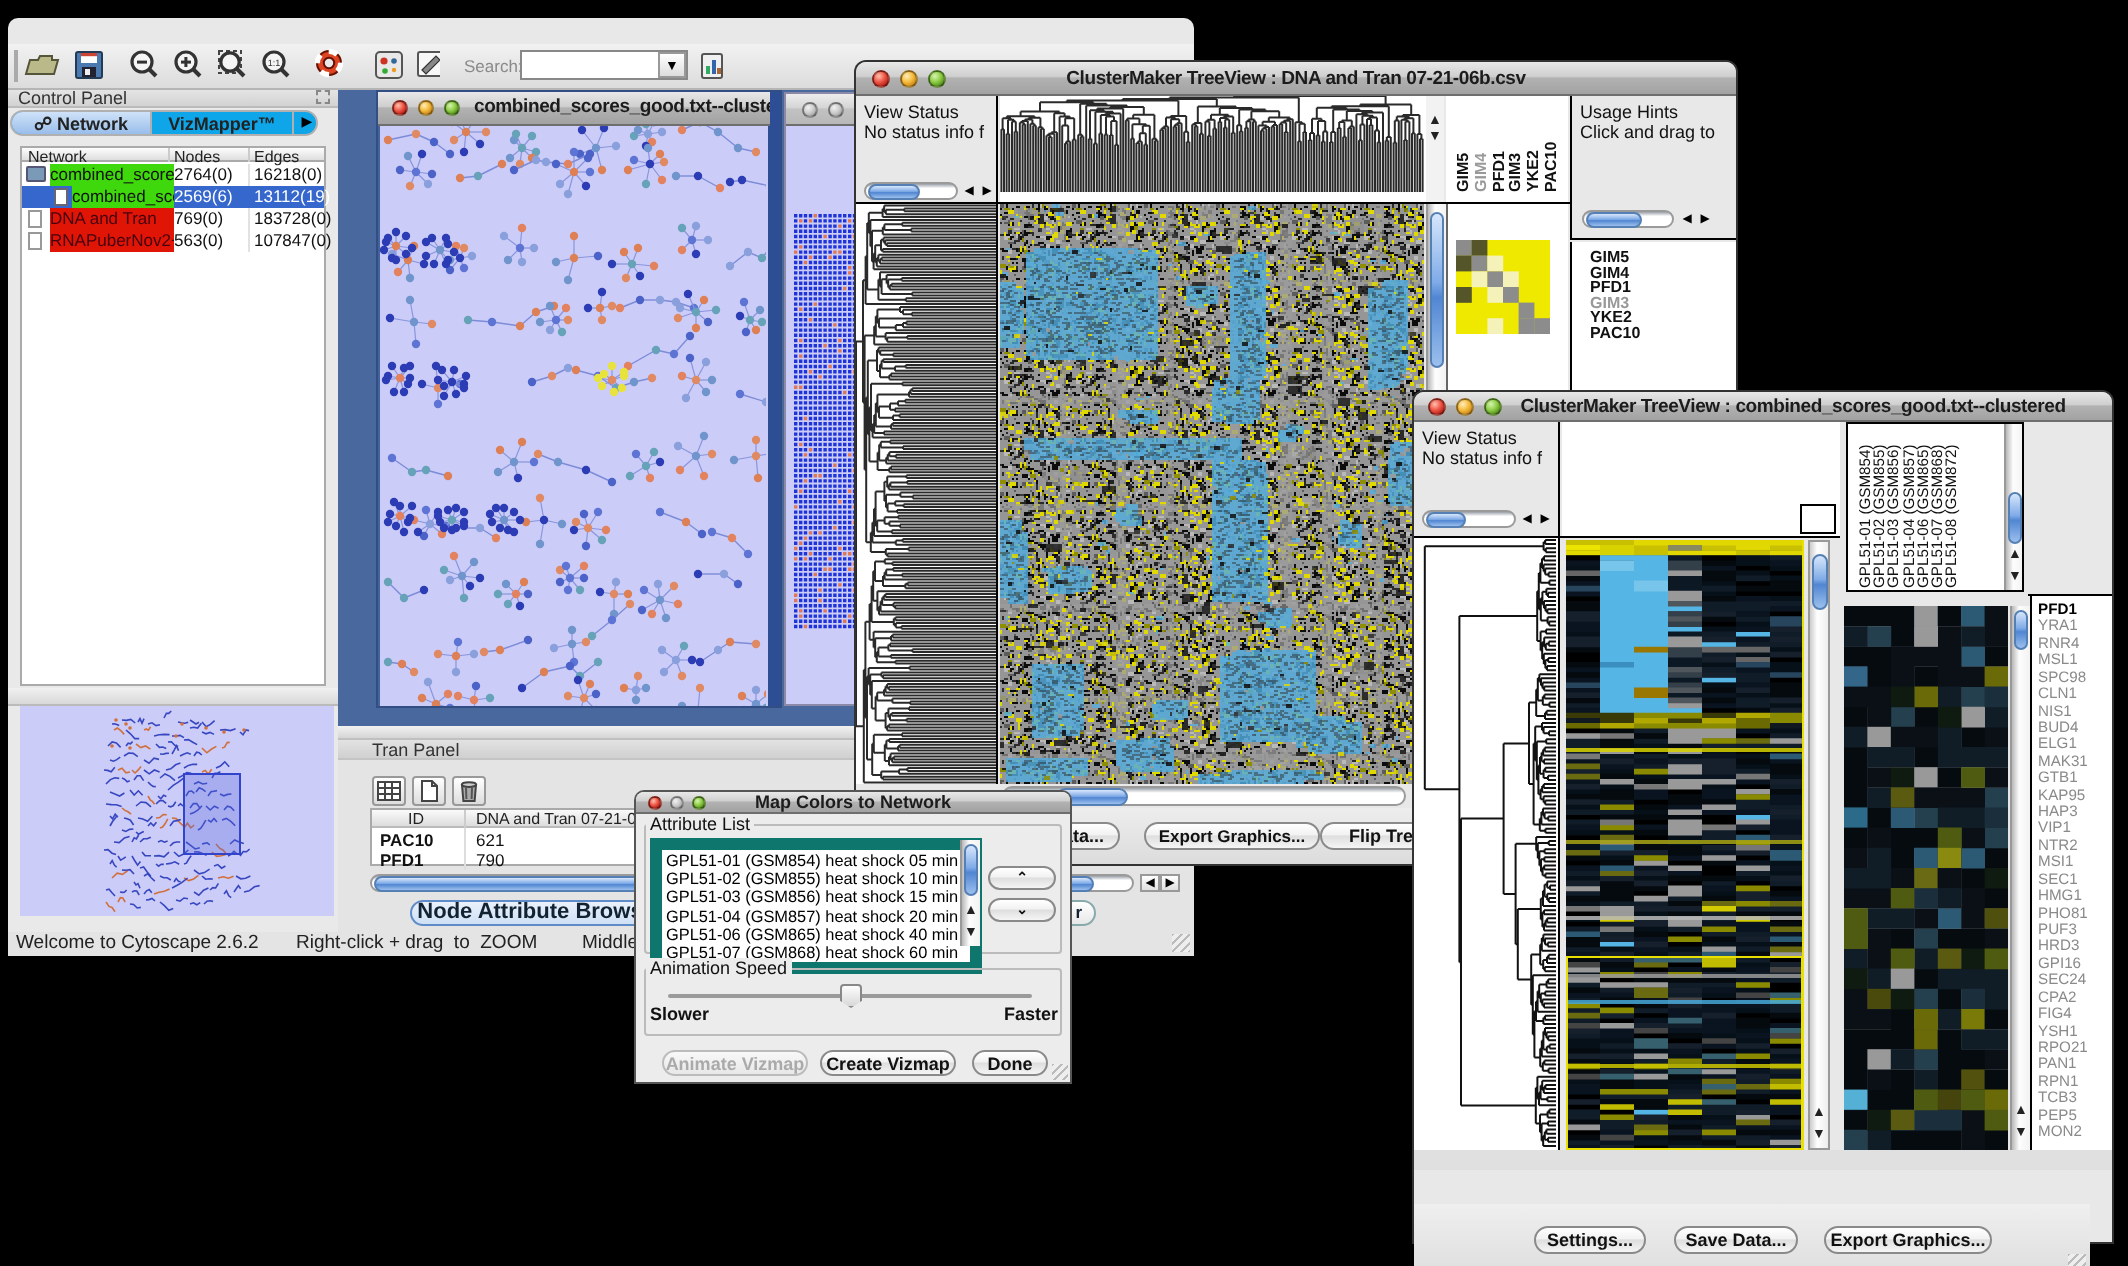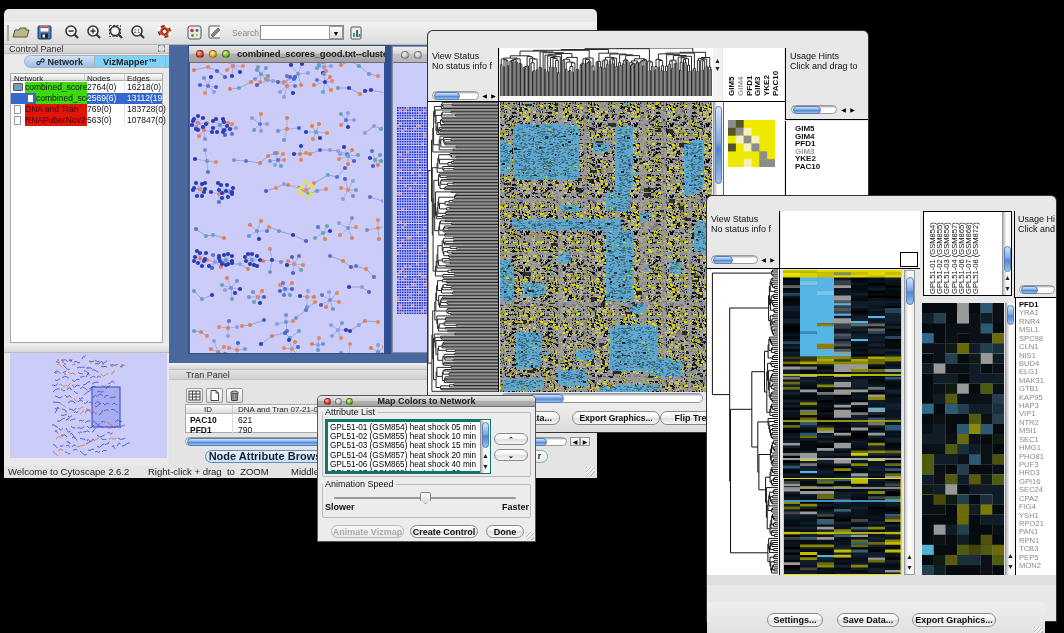--- a/index.html
+++ b/index.html
@@ -80,21 +80,21 @@
           <rect x="3" y="2" width="10" height="12" rx="1" fill="#f0f0f0" stroke="#555"></rect>
           <rect x="5" y="8" width="2" height="4" fill="#3a6"></rect>
           <rect x="8" y="5" width="2" height="7" fill="#36a"></rect>
           <rect x="10.5" y="9" width="2" height="3" fill="#a63"></rect>
         </svg>
   </div>
 
   <div class="abs" style="left:0;top:36px;width:165px;height:9px;background:linear-gradient(#e4e4e4,#d2d2d2);border-bottom:1px solid #bbb;font-size:9px;color:#333;padding-left:5px;line-height:9px">Control Panel<span style="position:absolute;right:4px;top:0px;width:7px;height:7px;border:1px dashed #888"></span></div>
   <div class="abs" style="left:0;top:45px;width:165px;height:424px;background:#e9e9e9">
 
-    <div class="abs" style="left:20px;top:1px;width:154px;height:13px;background:#7dd3fc;border:1px solid #b0b0b0;border-radius:7px;overflow:hidden">
+    <div class="abs" style="left:1px;top:1px;width:154px;height:13px;background:#0ea5e9;border:1px solid #b0b0b0;border-radius:7px;overflow:hidden">
       <div class="abs" style="left:0;top:0;width:70px;height:13px;background:linear-gradient(#cfe2f8,#8fb7e8);border-right:1px solid #b0b0b0;font-size:9px;font-weight:bold;color:#222;text-align:center;line-height:12px">☍ Network</div>
       <div class="abs" style="left:70px;top:0;width:70px;height:13px;font-size:9px;font-weight:bold;color:#222;text-align:center;line-height:12px">VizMapper™</div>
       <div class="abs" style="left:140px;top:0;width:14px;height:13px;border-left:1px solid #b0b0b0;font-size:7px;text-align:center;line-height:12px">▶</div>
     </div>
 
     <div class="abs" style="left:6px;top:19px;width:153px;height:270px;background:#fff;border:1px solid #aaa">
       <div class="abs" style="left:0;top:0;width:100%;height:7px;background:linear-gradient(#fdfdfd,#dedede);border-bottom:1px solid #aaa;font-size:8px;color:#222">
         <span style="position:absolute;left:3px;top:0">Network</span>
             <span style="position:absolute;left:76px;top:0">Nodes</span>
             <span style="position:absolute;left:116px;top:0">Edges</span>
@@ -1277,20 +1277,28 @@
 
   <div class="abs" style="left:0;top:457px;width:100%;height:12px;background:#e4e4e4;font-size:9.5px;color:#222">
     <span class="abs" style="left:4px;top:0">Welcome to Cytoscape 2.6.2</span>
     <span class="abs" style="left:144px;top:0">Right-click + drag&nbsp; to&nbsp; ZOOM</span>
     <span class="abs" style="left:287px;top:0;width:28px;overflow:hidden;white-space:nowrap">Middle-c</span>
   </div>
   <div class="abs" style="right:2px;bottom:2px;width:9px;height:9px;background:repeating-linear-gradient(135deg,#bbb 0 1px,#eee 1px 3px)"></div>
 </div>
 
 <div class="abs" style="left:428px;top:31px;width:440px;height:401px;background:#e8e8e8;border-radius:5px 5px 0 0;box-shadow:0 0 0 1px #333">
+  <div class="titlebar abs" style="left:0;top:0;width:100%;height:17px;border-radius:5px 5px 0 0">
+    <div class="lights" style="left:8px;top:4px">
+          <div class="light red" style="width:9px;height:9px"></div>
+          <div class="light yellow" style="width:9px;height:9px"></div>
+          <div class="light green" style="width:9px;height:9px"></div>
+        </div>
+    <div class="t" style="font-size:9.5px;letter-spacing:-0.2px;line-height:17px">ClusterMaker TreeView : DNA and Tran 07-21-06b.csv</div>
+  </div>
 
   <div class="abs" style="left:0;top:17px;width:71px;height:53px;background:#e8e8e8;border-right:1px solid #000">
     <div style="font-size:9px;color:#111;padding:3px 0 0 4px;line-height:10px">View Status<br>No status info f</div>
     <div class="pillbar abs" style="left:4px;top:43px;width:47px;height:9px">
           <div class="pill" style="left:1px;top:0px;width:26px;height:8px"></div>
         </div>
     <div class="abs" style="left:52px;top:44px;width:9px;height:8px;font-size:6px;text-align:center;line-height:8px">◀</div>
     <div class="abs" style="left:61px;top:44px;width:9px;height:8px;font-size:6px;text-align:center;line-height:8px">▶</div>
   </div>
   <div class="abs" style="left:72px;top:17px;width:213px;height:53px;background:#fff;overflow:hidden">
@@ -1401,20 +1409,28 @@
         </div>
   </div>
   <div class="abs" style="left:0;top:373px;width:440px;height:28px;background:linear-gradient(#ededed,#dcdcdc)">
     <div class="aquabtn" style="left:36px;top:7px;width:96px;height:14px;font-size:9px;line-height:13px;text-align:right;padding-right:7px">Save Data...</div>
     <div class="aquabtn" style="left:144px;top:7px;width:88px;height:14px;font-size:8.5px;line-height:13px">Export Graphics...</div>
     <div class="aquabtn" style="left:232px;top:7px;width:96px;height:14px;font-size:9px;line-height:13px">Flip Tree Nodes</div>
   </div>
 </div>
 
 <div class="abs" style="left:707px;top:196px;width:349px;height:425px;background:#e8e8e8;border-radius:5px 5px 0 0;box-shadow:0 0 0 1px #333">
+  <div class="titlebar abs" style="left:0;top:0;width:100%;height:15px;border-radius:5px 5px 0 0">
+    <div class="lights" style="left:7px;top:3px">
+          <div class="light red" style="width:9px;height:9px"></div>
+          <div class="light yellow" style="width:9px;height:9px"></div>
+          <div class="light green" style="width:9px;height:9px"></div>
+        </div>
+    <div class="t" style="font-size:9.5px;letter-spacing:-0.2px;line-height:15px;padding-left:30px;white-space:nowrap;overflow:hidden">ClusterMaker TreeView : combined_scores_good.txt--clustered</div>
+  </div>
 
   <div class="abs" style="left:0;top:15px;width:73px;height:57px;background:#e8e8e8;border-right:1px solid #000">
     <div style="font-size:9px;color:#111;padding:3px 0 0 4px;line-height:10px">View Status<br>No status info f</div>
     <div class="pillbar abs" style="left:4px;top:44px;width:47px;height:9px">
           <div class="pill" style="left:1px;top:0px;width:20px;height:8px"></div>
         </div>
     <div class="abs" style="left:52px;top:45px;width:9px;height:8px;font-size:6px;text-align:center;line-height:8px">◀</div>
     <div class="abs" style="left:61px;top:45px;width:9px;height:8px;font-size:6px;text-align:center;line-height:8px">▶</div>
   </div>
   <div class="abs" style="left:74px;top:15px;width:139px;height:57px;background:#fff"></div>
@@ -1429,26 +1445,20 @@
         <div style="position:absolute;left:33px;top:82px;transform-origin:0 0;transform:rotate(-90deg);font-size:7.6px;color:#111;white-space:nowrap">GPL51-06 (GSM865)</div>
         <div style="position:absolute;left:40px;top:82px;transform-origin:0 0;transform:rotate(-90deg);font-size:7.6px;color:#111;white-space:nowrap">GPL51-07 (GSM868)</div>
         <div style="position:absolute;left:47px;top:82px;transform-origin:0 0;transform:rotate(-90deg);font-size:7.6px;color:#111;white-space:nowrap">GPL51-08 (GSM872)</div>
     <div class="vscroll abs" style="left:78px;top:0;width:10px;height:83px">
       <div class="pill" style="left:1px;top:34px;width:7px;height:26px"></div>
       <div class="sbarrow" style="top:61px">▲</div>
           <div class="sbarrow" style="top:72px">▼</div>
     </div>
   </div>
 
-  <div class="abs" style="left:307px;top:15px;width:42px;height:86px;background:#e8e8e8;border-left:1px solid #000;overflow:hidden">
-    <div style="font-size:9px;color:#111;padding:3px 0 0 3px;line-height:10px;white-space:nowrap">Usage Hi<br>Click and</div>
-    <div class="pillbar abs" style="left:4px;top:74px;width:36px;height:9px">
-          <div class="pill" style="left:1px;top:0px;width:17px;height:8px"></div>
-        </div>
-  </div>
   <div class="abs" style="left:307px;top:101px;width:42px;height:1px;background:#000"></div>
 
   <div class="abs" style="left:0;top:73px;width:73px;height:306px;background:#fff;border-right:1px solid #000;overflow:hidden">
     <svg width="73" height="306">
           <path d="M71.0 1.0L65.6 1.0M71.0 3.0L65.6 3.0M65.6 1.0L65.6 3.0M71.0 5.1L65.9 5.1M71.0 7.1L65.9 7.1M65.9 5.1L65.9 7.1M65.6 2.0L64.8 2.0M65.9 6.1L64.8 6.1M64.8 2.0L64.8 6.1M71.0 9.1L65.0 9.1M71.0 11.2L65.0 11.2M65.0 9.1L65.0 11.2M71.0 17.3L67.3 17.3M71.0 19.3L67.3 19.3M67.3 17.3L67.3 19.3M71.0 15.2L65.6 15.2M67.3 18.3L65.6 18.3M65.6 15.2L65.6 18.3M71.0 13.2L64.8 13.2M65.6 16.8L64.8 16.8M64.8 13.2L64.8 16.8M65.0 10.2L64.0 10.2M64.8 15.0L64.0 15.0M64.0 10.2L64.0 15.0M71.0 21.3L67.7 21.3M71.0 23.4L67.7 23.4M67.7 21.3L67.7 23.4M64.0 12.6L63.2 12.6M67.7 22.4L63.2 22.4M63.2 12.6L63.2 22.4M71.0 27.4L67.0 27.4M71.0 29.5L67.0 29.5M67.0 27.4L67.0 29.5M71.0 25.4L66.2 25.4M67.0 28.5L66.2 28.5M66.2 25.4L66.2 28.5M71.0 35.6L66.7 35.6M71.0 37.6L66.7 37.6M66.7 35.6L66.7 37.6M71.0 33.5L65.8 33.5M66.7 36.6L65.8 36.6M65.8 33.5L65.8 36.6M71.0 31.5L65.0 31.5M65.8 35.1L65.0 35.1M65.0 31.5L65.0 35.1M66.2 26.9L64.2 26.9M65.0 33.3L64.2 33.3M64.2 26.9L64.2 33.3M71.0 41.7L67.6 41.7M71.0 43.7L67.6 43.7M67.6 41.7L67.6 43.7M71.0 39.6L66.8 39.6M67.6 42.7L66.8 42.7M66.8 39.6L66.8 42.7M64.2 30.1L63.4 30.1M66.8 41.2L63.4 41.2M63.4 30.1L63.4 41.2M63.2 17.5L62.4 17.5M63.4 35.6L62.4 35.6M62.4 17.5L62.4 35.6M71.0 45.8L66.0 45.8M71.0 47.8L66.0 47.8M66.0 45.8L66.0 47.8M71.0 51.8L67.4 51.8M71.0 53.9L67.4 53.9M67.4 51.8L67.4 53.9M67.4 52.9L65.9 52.9M71.0 55.9L65.9 55.9M65.9 52.9L65.9 55.9M71.0 49.8L65.1 49.8M65.9 54.4L65.1 54.4M65.1 49.8L65.1 54.4M71.0 60.0L67.1 60.0M71.0 62.0L67.1 62.0M67.1 60.0L67.1 62.0M71.0 64.0L66.5 64.0M71.0 66.1L66.5 66.1M66.5 64.0L66.5 66.1M67.1 61.0L65.7 61.0M66.5 65.1L65.7 65.1M65.7 61.0L65.7 65.1M71.0 57.9L64.9 57.9M65.7 63.0L64.9 63.0M64.9 57.9L64.9 63.0M65.1 52.1L64.1 52.1M64.9 60.5L64.1 60.5M64.1 52.1L64.1 60.5M66.0 46.8L63.3 46.8M64.1 56.3L63.3 56.3M63.3 46.8L63.3 56.3M62.4 26.6L61.6 26.6M63.3 51.5L61.6 51.5M61.6 26.6L61.6 51.5M71.0 74.2L65.1 74.2M71.0 76.2L65.1 76.2M65.1 74.2L65.1 76.2M71.0 72.2L64.3 72.2M65.1 75.2L64.3 75.2M64.3 72.2L64.3 75.2M71.0 70.1L63.5 70.1M64.3 73.7L63.5 73.7M63.5 70.1L63.5 73.7M71.0 68.1L62.7 68.1M63.5 71.9L62.7 71.9M62.7 68.1L62.7 71.9M71.0 78.3L65.2 78.3M71.0 80.3L65.2 80.3M65.2 78.3L65.2 80.3M71.0 82.3L67.7 82.3M71.0 84.4L67.7 84.4M67.7 82.3L67.7 84.4M65.2 79.3L64.4 79.3M67.7 83.4L64.4 83.4M64.4 79.3L64.4 83.4M62.7 70.0L61.9 70.0M64.4 81.3L61.9 81.3M61.9 70.0L61.9 81.3M71.0 86.4L66.3 86.4M71.0 88.4L66.3 88.4M66.3 86.4L66.3 88.4M66.3 87.4L65.5 87.4M71.0 90.5L65.5 90.5M65.5 87.4L65.5 90.5M61.9 75.7L61.1 75.7M65.5 89.0L61.1 89.0M61.1 75.7L61.1 89.0M71.0 96.6L67.5 96.6M71.0 98.6L67.5 98.6M67.5 96.6L67.5 98.6M71.0 94.5L64.8 94.5M67.5 97.6L64.8 97.6M64.8 94.5L64.8 97.6M71.0 92.5L64.0 92.5M64.8 96.1L64.0 96.1M64.0 92.5L64.0 96.1M71.0 100.6L66.1 100.6M71.0 102.7L66.1 102.7M66.1 100.6L66.1 102.7M71.0 104.7L65.4 104.7M71.0 106.7L65.4 106.7M65.4 104.7L65.4 106.7M65.4 105.7L64.6 105.7M71.0 108.8L64.6 108.8M64.6 105.7L64.6 108.8M71.0 110.8L65.0 110.8M71.0 112.8L65.0 112.8M65.0 110.8L65.0 112.8M64.6 107.3L63.8 107.3M65.0 111.8L63.8 111.8M63.8 107.3L63.8 111.8M71.0 114.9L65.6 114.9M71.0 116.9L65.6 116.9M65.6 114.9L65.6 116.9M71.0 118.9L67.0 118.9M71.0 121.0L67.0 121.0M67.0 118.9L67.0 121.0M65.6 115.9L64.8 115.9M67.0 120.0L64.8 120.0M64.8 115.9L64.8 120.0M63.8 109.5L63.0 109.5M64.8 117.9L63.0 117.9M63.0 109.5L63.0 117.9M71.0 123.0L64.9 123.0M71.0 125.0L64.9 125.0M64.9 123.0L64.9 125.0M64.9 124.0L64.1 124.0M71.0 127.1L64.1 127.1M64.1 124.0L64.1 127.1M71.0 131.2L65.6 131.2M71.0 133.2L65.6 133.2M65.6 131.2L65.6 133.2M71.0 129.1L64.8 129.1M65.6 132.2L64.8 132.2M64.8 129.1L64.8 132.2M64.1 125.6L63.3 125.6M64.8 130.6L63.3 130.6M63.3 125.6L63.3 130.6M63.0 113.7L62.2 113.7M63.3 128.1L62.2 128.1M62.2 113.7L62.2 128.1M66.1 101.7L61.4 101.7M62.2 120.9L61.4 120.9M61.4 101.7L61.4 120.9M64.0 94.3L60.6 94.3M61.4 111.3L60.6 111.3M60.6 94.3L60.6 111.3M71.0 139.3L67.1 139.3M71.0 141.3L67.1 141.3M67.1 139.3L67.1 141.3M71.0 137.2L65.3 137.2M67.1 140.3L65.3 140.3M65.3 137.2L65.3 140.3M71.0 135.2L64.5 135.2M65.3 138.8L64.5 138.8M64.5 135.2L64.5 138.8M64.5 137.0L63.7 137.0M71.0 143.3L63.7 143.3M63.7 137.0L63.7 143.3M71.0 145.4L65.7 145.4M71.0 147.4L65.7 147.4M65.7 145.4L65.7 147.4M63.7 140.2L62.9 140.2M65.7 146.4L62.9 146.4M62.9 140.2L62.9 146.4M60.6 102.8L59.8 102.8M62.9 143.3L59.8 143.3M59.8 102.8L59.8 143.3M61.1 82.3L57.5 82.3M59.8 123.0L57.5 123.0M57.5 82.3L57.5 123.0M71.0 151.5L67.4 151.5M71.0 153.5L67.4 153.5M67.4 151.5L67.4 153.5M71.0 155.6L65.3 155.6M71.0 157.6L65.3 157.6M65.3 155.6L65.3 157.6M71.0 159.6L65.2 159.6M71.0 161.7L65.2 161.7M65.2 159.6L65.2 161.7M71.0 163.7L65.1 163.7M71.0 165.7L65.1 165.7M65.1 163.7L65.1 165.7M71.0 167.8L65.7 167.8M71.0 169.8L65.7 169.8M65.7 167.8L65.7 169.8M65.1 164.7L64.3 164.7M65.7 168.8L64.3 168.8M64.3 164.7L64.3 168.8M65.2 160.6L63.5 160.6M64.3 166.7L63.5 166.7M63.5 160.6L63.5 166.7M65.3 156.6L62.7 156.6M63.5 163.7L62.7 163.7M62.7 156.6L62.7 163.7M67.4 152.5L61.9 152.5M62.7 160.1L61.9 160.1M61.9 152.5L61.9 160.1M71.0 149.5L61.1 149.5M61.9 156.3L61.1 156.3M61.1 149.5L61.1 156.3M71.0 173.8L68.0 173.8M71.0 175.9L68.0 175.9M68.0 173.8L68.0 175.9M71.0 171.8L66.6 171.8M68.0 174.9L66.6 174.9M66.6 171.8L66.6 174.9M71.0 180.0L67.4 180.0M71.0 182.0L67.4 182.0M67.4 180.0L67.4 182.0M71.0 177.9L66.6 177.9M67.4 181.0L66.6 181.0M66.6 177.9L66.6 181.0M66.6 173.3L65.3 173.3M66.6 179.4L65.3 179.4M65.3 173.3L65.3 179.4M65.3 176.4L64.5 176.4M71.0 184.0L64.5 184.0M64.5 176.4L64.5 184.0M71.0 186.1L65.0 186.1M71.0 188.1L65.0 188.1M65.0 186.1L65.0 188.1M71.0 190.1L66.6 190.1M71.0 192.2L66.6 192.2M66.6 190.1L66.6 192.2M66.6 191.1L65.8 191.1M71.0 194.2L65.8 194.2M65.8 191.1L65.8 194.2M65.8 192.7L65.0 192.7M71.0 196.2L65.0 196.2M65.0 192.7L65.0 196.2M65.0 187.1L64.2 187.1M65.0 194.4L64.2 194.4M64.2 187.1L64.2 194.4M64.5 180.2L63.4 180.2M64.2 190.8L63.4 190.8M63.4 180.2L63.4 190.8M71.0 202.3L66.9 202.3M71.0 204.3L66.9 204.3M66.9 202.3L66.9 204.3M71.0 200.3L65.5 200.3M66.9 203.3L65.5 203.3M65.5 200.3L65.5 203.3M71.0 198.2L64.7 198.2M65.5 201.8L64.7 201.8M64.7 198.2L64.7 201.8M64.7 200.0L63.9 200.0M71.0 206.4L63.9 206.4M63.9 200.0L63.9 206.4M71.0 208.4L67.3 208.4M71.0 210.4L67.3 210.4M67.3 208.4L67.3 210.4M67.3 209.4L66.5 209.4M71.0 212.5L66.5 212.5M66.5 209.4L66.5 212.5M71.0 214.5L65.4 214.5M71.0 216.6L65.4 216.6M65.4 214.5L65.4 216.6M66.5 211.0L64.6 211.0M65.4 215.5L64.6 215.5M64.6 211.0L64.6 215.5M63.9 203.2L63.1 203.2M64.6 213.2L63.1 213.2M63.1 203.2L63.1 213.2M71.0 220.6L67.1 220.6M71.0 222.7L67.1 222.7M67.1 220.6L67.1 222.7M67.1 221.6L66.3 221.6M71.0 224.7L66.3 224.7M66.3 221.6L66.3 224.7M71.0 226.7L65.6 226.7M71.0 228.8L65.6 228.8M65.6 226.7L65.6 228.8M71.0 232.8L65.0 232.8M71.0 234.8L65.0 234.8M65.0 232.8L65.0 234.8M71.0 230.8L64.2 230.8M65.0 233.8L64.2 233.8M64.2 230.8L64.2 233.8M65.6 227.7L63.4 227.7M64.2 232.3L63.4 232.3M63.4 227.7L63.4 232.3M66.3 223.2L62.6 223.2M63.4 230.0L62.6 230.0M62.6 223.2L62.6 230.0M62.6 226.6L61.8 226.6M71.0 236.9L61.8 236.9M61.8 226.6L61.8 236.9M71.0 238.9L65.5 238.9M71.0 240.9L65.5 240.9M65.5 238.9L65.5 240.9M65.5 239.9L64.7 239.9M71.0 243.0L64.7 243.0M64.7 239.9L64.7 243.0M61.8 231.7L61.0 231.7M64.7 241.5L61.0 241.5M61.0 231.7L61.0 241.5M71.0 249.1L67.1 249.1M71.0 251.1L67.1 251.1M67.1 249.1L67.1 251.1M71.0 247.1L66.3 247.1M67.1 250.1L66.3 250.1M66.3 247.1L66.3 250.1M71.0 245.0L65.5 245.0M66.3 248.6L65.5 248.6M65.5 245.0L65.5 248.6M71.0 253.2L67.8 253.2M71.0 255.2L67.8 255.2M67.8 253.2L67.8 255.2M67.8 254.2L66.4 254.2M71.0 257.2L66.4 257.2M66.4 254.2L66.4 257.2M65.5 246.8L64.7 246.8M66.4 255.7L64.7 255.7M64.7 246.8L64.7 255.7M64.7 251.2L63.9 251.2M71.0 259.2L63.9 259.2M63.9 251.2L63.9 259.2M71.0 261.3L65.2 261.3M71.0 263.3L65.2 263.3M65.2 261.3L65.2 263.3M71.0 265.3L67.3 265.3M71.0 267.4L67.3 267.4M67.3 265.3L67.3 267.4M65.2 262.3L64.4 262.3M67.3 266.4L64.4 266.4M64.4 262.3L64.4 266.4M63.9 255.2L63.1 255.2M64.4 264.3L63.1 264.3M63.1 255.2L63.1 264.3M61.0 236.6L60.2 236.6M63.1 259.8L60.2 259.8M60.2 236.6L60.2 259.8M71.0 218.6L59.4 218.6M60.2 248.2L59.4 248.2M59.4 218.6L59.4 248.2M63.1 208.2L58.6 208.2M59.4 233.4L58.6 233.4M58.6 208.2L58.6 233.4M63.4 185.5L51.9 185.5M58.6 220.8L51.9 220.8M51.9 185.5L51.9 220.8M61.1 152.9L50.8 152.9M51.9 203.1L50.8 203.1M50.8 152.9L50.8 203.1M57.5 102.7L44.8 102.7M50.8 178.0L44.8 178.0M44.8 102.7L44.8 178.0M71.0 273.5L65.7 273.5M71.0 275.5L65.7 275.5M65.7 273.5L65.7 275.5M65.7 274.5L64.9 274.5M71.0 277.5L64.9 277.5M64.9 274.5L64.9 277.5M71.0 271.4L64.1 271.4M64.9 276.0L64.1 276.0M64.1 271.4L64.1 276.0M71.0 279.6L66.7 279.6M71.0 281.6L66.7 281.6M66.7 279.6L66.7 281.6M64.1 273.7L63.3 273.7M66.7 280.6L63.3 280.6M63.3 273.7L63.3 280.6M63.3 277.2L62.5 277.2M71.0 283.6L62.5 283.6M62.5 277.2L62.5 283.6M71.0 269.4L61.7 269.4M62.5 280.4L61.7 280.4M61.7 269.4L61.7 280.4M71.0 285.7L67.7 285.7M71.0 287.7L67.7 287.7M67.7 285.7L67.7 287.7M67.7 286.7L66.8 286.7M71.0 289.7L66.8 289.7M66.8 286.7L66.8 289.7M71.0 291.8L67.0 291.8M71.0 293.8L67.0 293.8M67.0 291.8L67.0 293.8M71.0 295.8L66.2 295.8M71.0 297.9L66.2 297.9M66.2 295.8L66.2 297.9M71.0 299.9L67.0 299.9M71.0 301.9L67.0 301.9M67.0 299.9L67.0 301.9M66.2 296.9L65.4 296.9M67.0 300.9L65.4 300.9M65.4 296.9L65.4 300.9M65.4 298.9L64.6 298.9M71.0 304.0L64.6 304.0M64.6 298.9L64.6 304.0M67.0 292.8L63.8 292.8M64.6 301.4L63.8 301.4M63.8 292.8L63.8 301.4M66.8 288.2L63.0 288.2M63.8 297.1L63.0 297.1M63.0 288.2L63.0 297.1M61.7 274.9L60.9 274.9M63.0 292.7L60.9 292.7M60.9 274.9L60.9 292.7M44.8 140.3L23.5 140.3M60.9 283.8L23.5 283.8M23.5 140.3L23.5 283.8M61.6 39.0L22.7 39.0M23.5 212.1L22.7 212.1M22.7 39.0L22.7 212.1M64.8 4.1L5.4 4.1M22.7 125.6L5.4 125.6M5.4 4.1L5.4 125.6" stroke="#111" stroke-width="1" fill="none"></path>
         </svg>
   </div>
   <div class="abs" style="left:76px;top:74px;width:119px;height:305px;overflow:hidden">
         <svg width="119" height="305" style="position:absolute;left:0;top:0">
           <rect width="119" height="305" fill="#0a0f14"></rect>
@@ -1558,21 +1568,21 @@
   <div class="titlebar abs" style="left:0;top:0;width:100%;height:11px;border-radius:4px 4px 0 0">
     <div class="lights" style="left:6px;top:2px;gap:4px">
           <div class="light red" style="width:7px;height:7px"></div>
           <div class="light gray" style="width:7px;height:7px"></div>
           <div class="light green" style="width:7px;height:7px"></div>
         </div>
     <div class="t" style="font-size:9px;line-height:11px">Map Colors to Network</div>
   </div>
   <div class="abs" style="left:5px;top:11px;font-size:9px;color:#111;background:#ececec;padding:0 2px;z-index:2">Attribute List</div>
   <div class="abs" style="left:4px;top:16px;width:209px;height:65px;border:1px solid #bbb;border-radius:2px"></div>
-  <div class="abs" style="left:7px;top:23px;width:166px;height:55px;background:#fff;border:3px solid #0f766e;font-size:8.2px;color:#000;line-height:9.2px;padding:1px 0 0 2px;white-space:nowrap;overflow:hidden">
+  <div class="abs" style="left:7px;top:23px;width:166px;height:68px;background:#fff;border:6px solid #0f766e;font-size:8.2px;color:#000;line-height:9.2px;padding:1px 0 0 2px;white-space:nowrap;overflow:hidden">
     GPL51-01 (GSM854) heat shock 05 min<br>
     GPL51-02 (GSM855) heat shock 10 min<br>
     GPL51-03 (GSM856) heat shock 15 min<br>
     GPL51-04 (GSM857) heat shock 20 min<br>
     GPL51-06 (GSM865) heat shock 40 min<br>
     GPL51-07 (GSM868) heat shock 60 min
   </div>
   <div class="vscroll abs" style="left:162px;top:24px;width:10px;height:53px">
     <div class="pill" style="left:1px;top:2px;width:7px;height:26px"></div>
     <div class="sbarrow" style="top:31px">▲</div>
@@ -1581,16 +1591,16 @@
   <div class="aquabtn" style="left:176px;top:37px;width:34px;height:12px;font-size:7px;line-height:11px">⌃</div>
   <div class="aquabtn" style="left:176px;top:53px;width:34px;height:12px;font-size:7px;line-height:11px">⌄</div>
   <div class="abs" style="left:5px;top:83px;font-size:9px;color:#111;background:#ececec;padding:0 2px;z-index:2">Animation Speed</div>
   <div class="abs" style="left:4px;top:88px;width:209px;height:34px;border:1px solid #bbb;border-radius:2px"></div>
   <div class="abs" style="left:16px;top:101px;width:182px;height:2px;background:#9a9a9a;border-radius:1px"></div>
   <div class="abs" style="left:102px;top:96px;width:11px;height:12px;background:linear-gradient(#fdfdfd,#d8d8d8);border:1px solid #888;border-radius:2px 2px 1px 1px;clip-path:polygon(0 0,100% 0,100% 70%,50% 100%,0 70%)"></div>
   <div class="abs" style="left:7px;top:106px;font-size:9px;font-weight:bold;color:#111">Slower</div>
   <div class="abs" style="left:184px;top:106px;font-size:9px;font-weight:bold;color:#111">Faster</div>
   <div class="abs" style="left:0;top:126px;width:100%;height:19px;background:#ececec"></div>
   <div class="aquabtn" style="left:13px;top:129px;width:73px;height:13px;font-size:9px;line-height:12px;color:#aaa;background:linear-gradient(#f8f8f8,#e8e8e8);border-color:#bbb">Animate Vizmap</div>
-  <div class="aquabtn" style="left:92px;top:129px;width:68px;height:13px;font-size:9px;line-height:12px">Create Control</div>
+  <div class="aquabtn" style="left:92px;top:129px;width:68px;height:13px;font-size:9px;line-height:12px">Create Vizmap</div>
   <div class="aquabtn" style="left:168px;top:129px;width:38px;height:13px;font-size:9px;line-height:12px">Done</div>
   <div class="abs" style="right:1px;bottom:1px;width:8px;height:8px;background:repeating-linear-gradient(135deg,#bbb 0 1px,#eee 1px 3px)"></div>
 </div>
 </div>
 </body></html>

